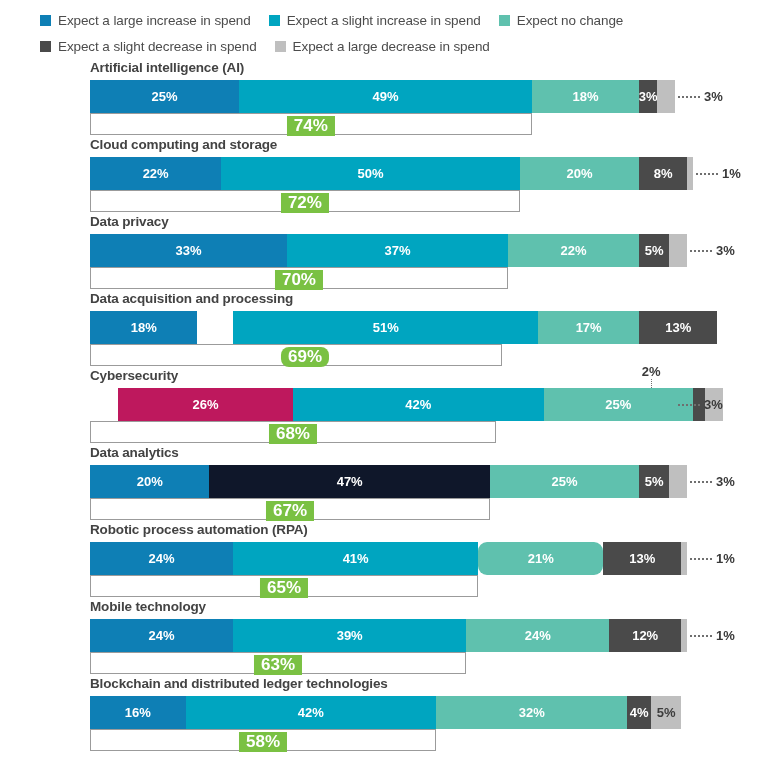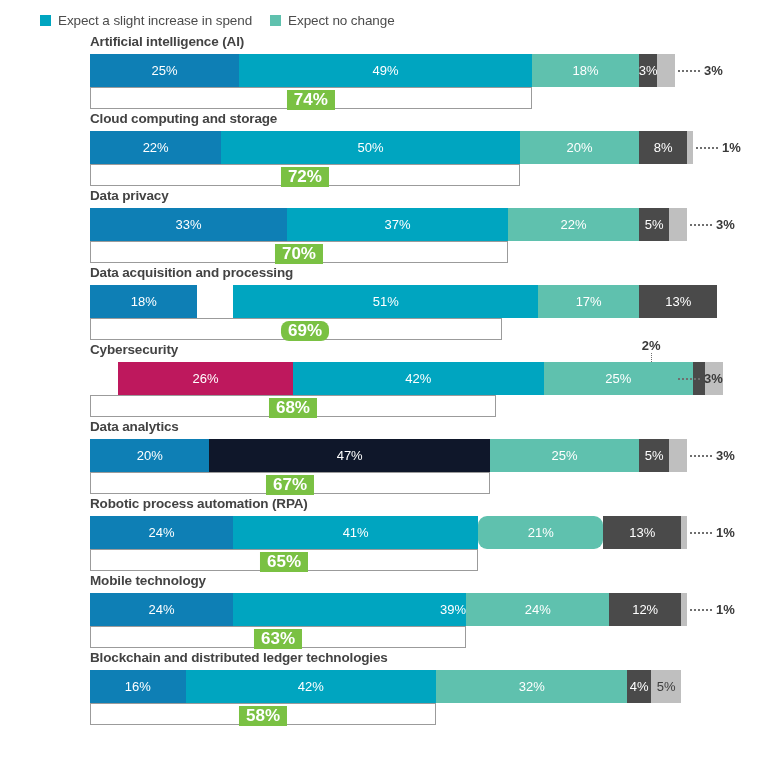--- a/index.html
+++ b/index.html
@@ -66,21 +66,21 @@
     left:0;top:0;
     height:33px;
     display:flex;
   }
   .seg{
     height:33px;
     display:flex;
     align-items:center;
     justify-content:center;
     font-size:13px;
-    font-weight:normal;
+    font-weight:bold;
     color:#ffffff;
     overflow:hidden;
     white-space:nowrap;
     box-sizing:border-box;
   }
   .seg.dark-text{color:#3d3d3d;}
 
   .outside-label{
     position:absolute;
     top:20px;
@@ -139,28 +139,42 @@
     transform:translateX(-50%);
     box-sizing:border-box;
   }
 </style>
 </head>
 <body>
 
 <div class="legend" id="legend-root">
     <div class="legend-row">
       <div class="legend-item">
+        <span class="legend-swatch" style="background: rgb(14, 127, 181);"></span>
+        <span class="legend-label">Expect a large increase in spend</span>
+      </div>
+      <div class="legend-item">
         <span class="legend-swatch" style="background: rgb(0, 165, 192);"></span>
         <span class="legend-label">Expect a slight increase in spend</span>
       </div>
       <div class="legend-item">
         <span class="legend-swatch" style="background: rgb(95, 193, 174);"></span>
         <span class="legend-label">Expect no change</span>
       </div>
     </div>
+    <div class="legend-row">
+      <div class="legend-item">
+        <span class="legend-swatch" style="background: rgb(74, 74, 74);"></span>
+        <span class="legend-label">Expect a slight decrease in spend</span>
+      </div>
+      <div class="legend-item">
+        <span class="legend-swatch" style="background: rgb(191, 191, 191);"></span>
+        <span class="legend-label">Expect a large decrease in spend</span>
+      </div>
+    </div>
   </div>
 
 <div class="chart" id="chart-root">
     <div class="row">
       <div class="cat-title">Artificial intelligence (AI)</div>
       <div class="bar-wrap">
         <div class="bar">
           <div class="seg" style="width: 149.25px; background: rgb(14, 127, 181);">
             <span>25%</span>
           </div>
@@ -334,21 +348,21 @@
       <div class="summary" style="width: 388.05px;"></div>
       <div class="summary-badge" style="left: 284.025px;">65%</div>
     </div>
     <div class="row">
       <div class="cat-title">Mobile technology</div>
       <div class="bar-wrap">
         <div class="bar">
           <div class="seg" style="width: 143.28px; background: rgb(14, 127, 181);">
             <span>24%</span>
           </div>
-          <div class="seg" style="width: 232.83px; background: rgb(0, 165, 192); justify-content: flex-end;">
+          <div class="seg" style="width: 232.83px; background: rgb(0, 165, 192);">
             <span>39%</span>
           </div>
           <div class="seg" style="width: 143.28px; background: rgb(95, 193, 174);">
             <span>24%</span>
           </div>
           <div class="seg" style="width: 71.64px; background: rgb(74, 74, 74);">
             <span>12%</span>
           </div>
           <div class="seg" style="width: 5.97px; background: rgb(191, 191, 191);"></div>
         </div>

